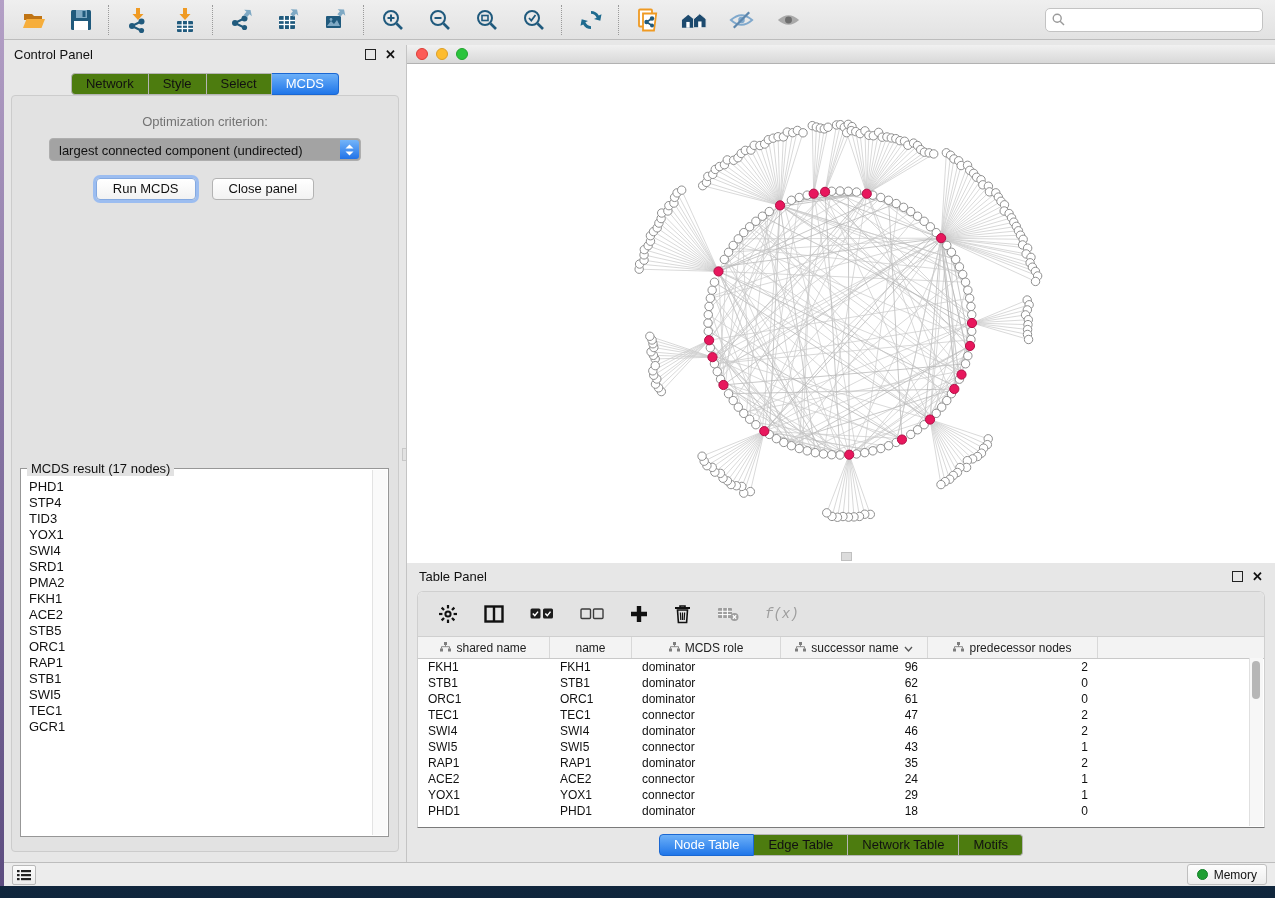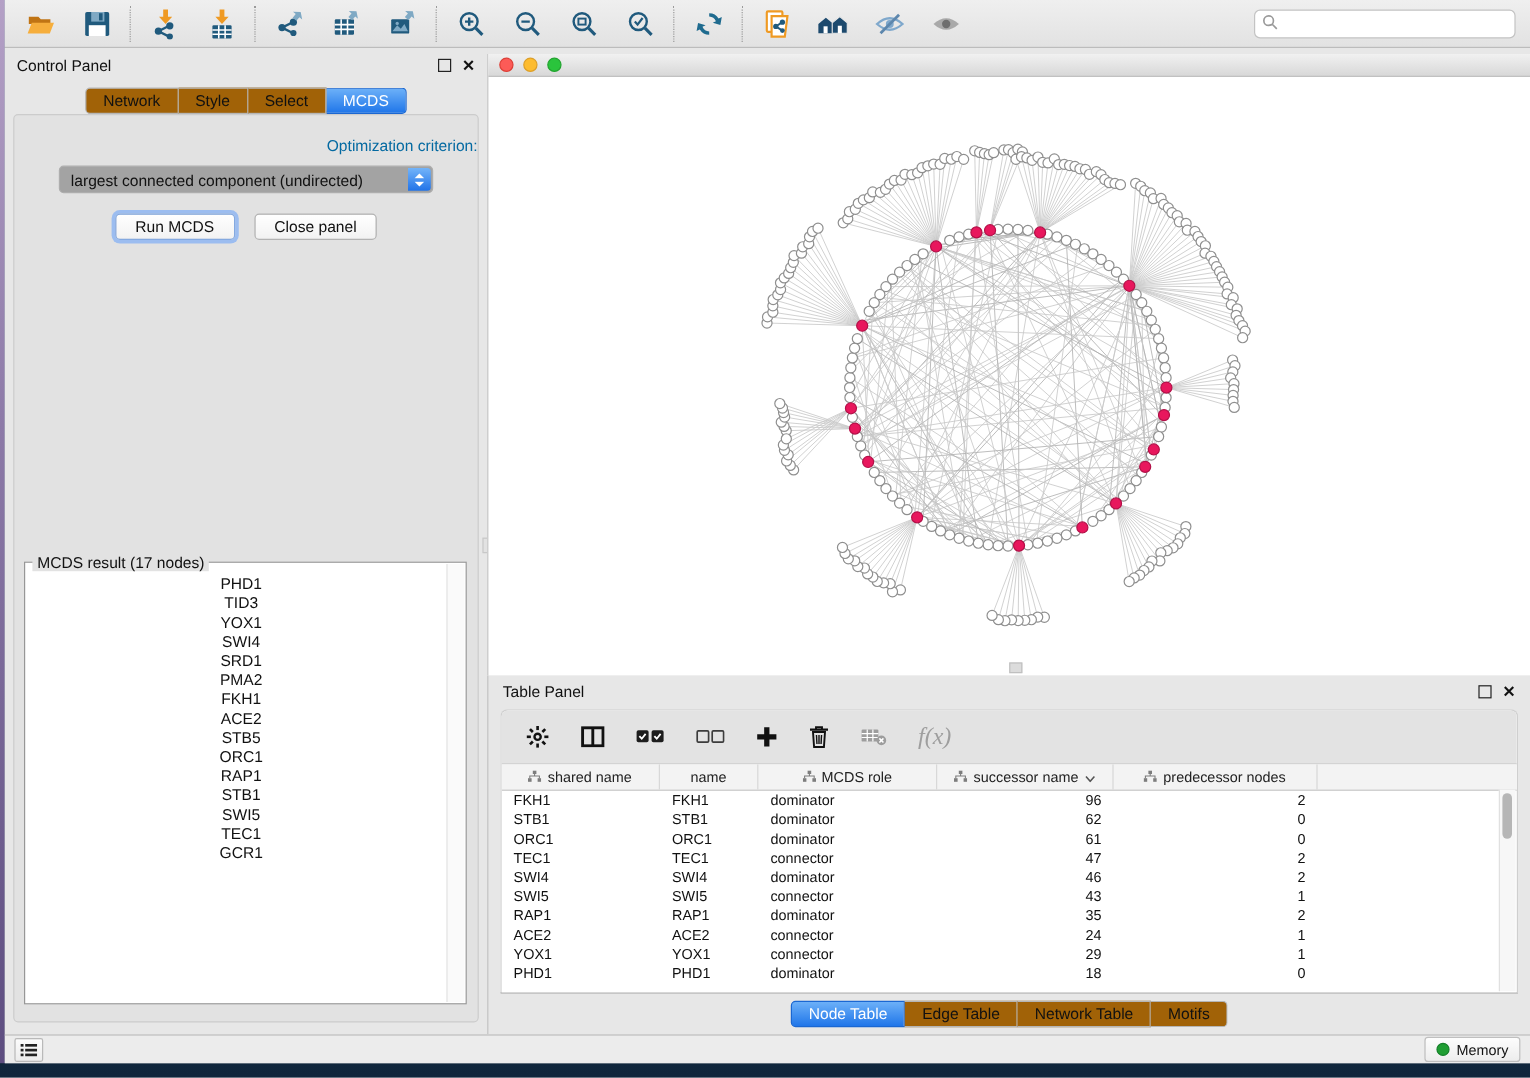--- a/index.html
+++ b/index.html
@@ -26,38 +26,38 @@
     padding:0 8px 0 26px;font-size:12px;outline:none;color:#333;}
   .tb-search .mag{position:absolute;left:7px;top:4px;}
 
   
   .control-panel{position:absolute;left:0;top:40px;width:402px;height:822px;background:#e7e7e7;}
   .cp-header{height:28px;display:flex;align-items:center;padding:0 10px;font-size:13px;color:#111;}
   .panel-winbtns{margin-left:auto;display:flex;align-items:center;gap:9px;}
   .float-btn{width:9px;height:9px;border:1.4px solid #222;display:inline-block;cursor:pointer;}
   .close-btn{font-size:13px;font-weight:bold;color:#111;line-height:9px;cursor:pointer;}
   .cp-tabs{position:absolute;top:33px;left:0;right:0;display:flex;justify-content:center;}
-  .seg{height:20px;line-height:20px;padding:0 14px;background:#a16207;border:1px solid #b5b5b5;border-left:none;
+  .seg{height:20px;line-height:20px;padding:0 14px;background:#4d7c0f;border:1px solid #b5b5b5;border-left:none;
     font-size:13px;color:#111;cursor:pointer;}
   .seg:first-child{border-left:1px solid #b5b5b5;border-radius:4px 0 0 4px;}
   .seg:last-child{border-radius:0 4px 4px 0;}
   .seg.sel{background:linear-gradient(#6cb0f8,#2076e9);color:#fff;border-color:#1a67d2;}
   .cp-body{position:absolute;top:55px;left:7px;right:7px;bottom:10px;background:#e2e2e2;
     border:1px solid #cccccc;border-radius:4px;}
-  .opt-label{position:absolute;top:18px;left:0;right:0;text-align:right;font-size:13px;color:#0369a1;}
+  .opt-label{position:absolute;top:18px;left:0;right:0;text-align:center;font-size:13px;color:#737373;}
   .dropdown{position:absolute;top:42px;left:50%;transform:translateX(-50%);width:312px;height:23px;
     background:#a3a3a3;border:1px solid #aeaeae;border-radius:4px;font-size:13px;line-height:23px;
     padding-left:9px;box-sizing:border-box;color:#111;cursor:pointer;}
   .dropdown .stepper{position:absolute;right:1px;top:1px;bottom:1px;width:19px;border-radius:0 3px 3px 0;
     background:linear-gradient(#73b4f9,#2173e8);display:flex;flex-direction:column;align-items:center;justify-content:center;gap:2px;}
   .btn-row{position:absolute;top:82px;left:0;right:0;display:flex;justify-content:center;gap:16px;}
   .btn{height:22px;line-height:20px;padding:0 16px;background:linear-gradient(#ffffff,#f2f2f2);
     border:1px solid #b3b3b3;border-radius:4px;font-size:13px;color:#111;cursor:pointer;}
   .btn.focused{box-shadow:0 0 0 3px rgba(110,165,250,.6);border-color:#84a9e0;}
-  .result-box{position:absolute;left:8px;right:9px;top:372px;bottom:14px;border:1px solid #979797;background:#fff;text-align:center;}
+  .result-box{position:absolute;left:8px;right:9px;top:372px;bottom:14px;border:1px solid #979797;background:#fff;}
   .result-legend{position:absolute;top:-8px;left:6px;background:#e2e2e2;padding:0 4px;font-size:13px;color:#111;}
   .result-list{position:absolute;inset:1px 15px 1px 1px;overflow:hidden;padding:9px 0 0 7px;
     font-size:13px;color:#111;line-height:16px;}
   .result-scroll{position:absolute;top:1px;bottom:1px;right:1px;width:14px;background:#fafafa;border-left:1px solid #e3e3e3;}
 
   
   .network-window{position:absolute;left:402px;top:45px;right:0;height:518px;background:#fff;border-left:1px solid #c4c4c4;}
   .nw-titlebar{position:absolute;top:0;left:0;right:0;height:18px;background:linear-gradient(#f1f1f1,#d8d8d8);
     border-bottom:1px solid #b2b2b2;}
   .lights{position:absolute;left:9px;top:3px;display:flex;gap:8px;}
@@ -72,21 +72,21 @@
 
   
   .table-panel{position:absolute;left:402px;top:563px;right:0;bottom:24px;background:#e7e7e7;border-left:1px solid #c4c4c4;}
   .tp-header{height:26px;display:flex;align-items:center;padding:0 12px;font-size:13px;color:#111;}
   .tp-wrap{position:absolute;top:28px;left:10px;right:10px;bottom:34px;background:#fff;
     border:1px solid #cfcfcf;border-bottom:1px solid #7a7a7a;border-radius:6px 6px 0 0;overflow:hidden;}
   .tp-toolbar{height:44px;background:#e3e3e3;border-bottom:1px solid #cfcfcf;display:flex;align-items:center;
     gap:26px;padding-left:20px;}
   .tp-tool{display:inline-flex;align-items:center;justify-content:center;cursor:pointer;color:#111;}
   .tp-tool.disabled{cursor:default;}
-  .fx{font-family:Liberation Serif, serif;font-style:italic;font-size:20px;color:#9e9e9e;}
+  .fx{font-family:Liberation Mono, monospace;font-style:italic;font-size:14px;color:#9e9e9e;}
   .tbl-header{display:flex;height:21px;background:#f3f3f3;border-bottom:1px solid #c9c9c9;font-size:12px;color:#222;}
   .th{display:flex;align-items:center;justify-content:center;gap:5px;border-right:1px solid #d8d8d8;
     box-sizing:border-box;cursor:pointer;}
   .tbl-body{position:relative;font-size:12px;color:#111;}
   .tr{display:flex;height:16px;line-height:16px;cursor:pointer;}
   .td{box-sizing:border-box;padding:0 10px;white-space:nowrap;overflow:hidden;}
   .td.num{text-align:right;}
   .tbl-scroll{position:absolute;top:66px;bottom:1px;right:1px;width:13px;background:#f7f7f7;border-left:1px solid #e0e0e0;}
   .tbl-thumb{position:absolute;top:3px;left:2px;width:8px;height:38px;background:#b6b6b6;border-radius:4px;cursor:pointer;}
   .tp-tabs{position:absolute;bottom:6px;left:0;right:0;display:flex;justify-content:center;}
@@ -308,20 +308,21 @@
         </span>
       </div>
       <div class="btn-row">
         <button class="btn focused">Run MCDS</button>
         <button class="btn">Close panel</button>
       </div>
       <div class="result-box">
         <span class="result-legend">MCDS result (17 nodes)</span>
         <div class="result-list" id="result-list">
             <div>PHD1</div>
+            <div>STP4</div>
             <div>TID3</div>
             <div>YOX1</div>
             <div>SWI4</div>
             <div>SRD1</div>
             <div>PMA2</div>
             <div>FKH1</div>
             <div>ACE2</div>
             <div>STB5</div>
             <div>ORC1</div>
             <div>RAP1</div>

